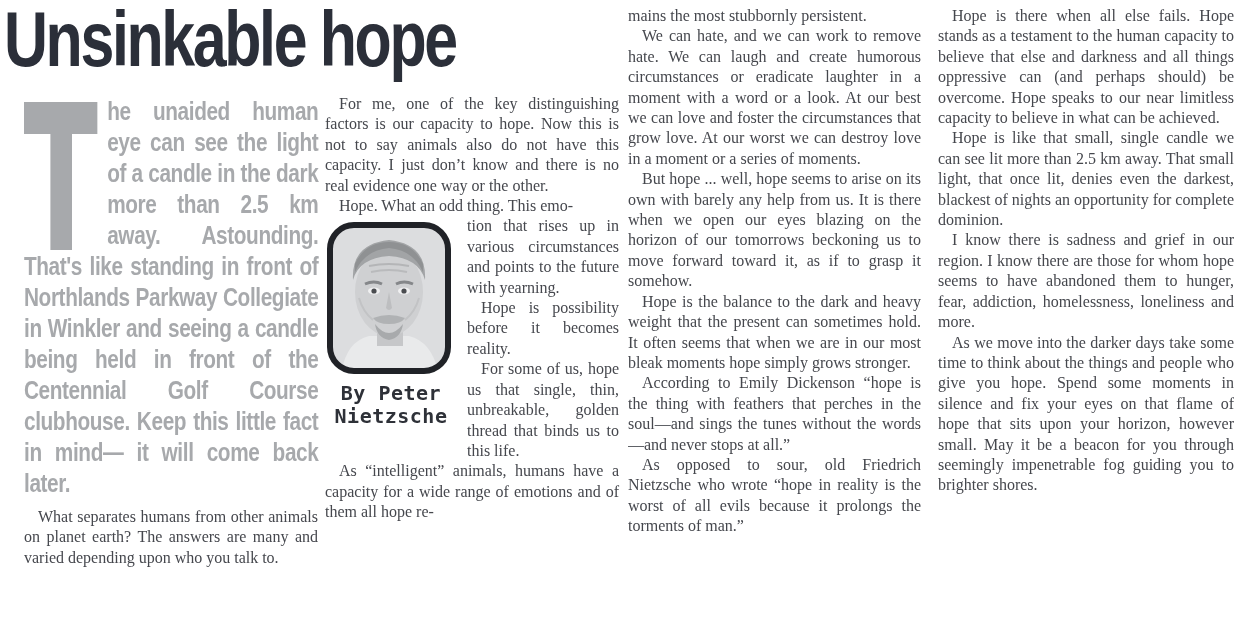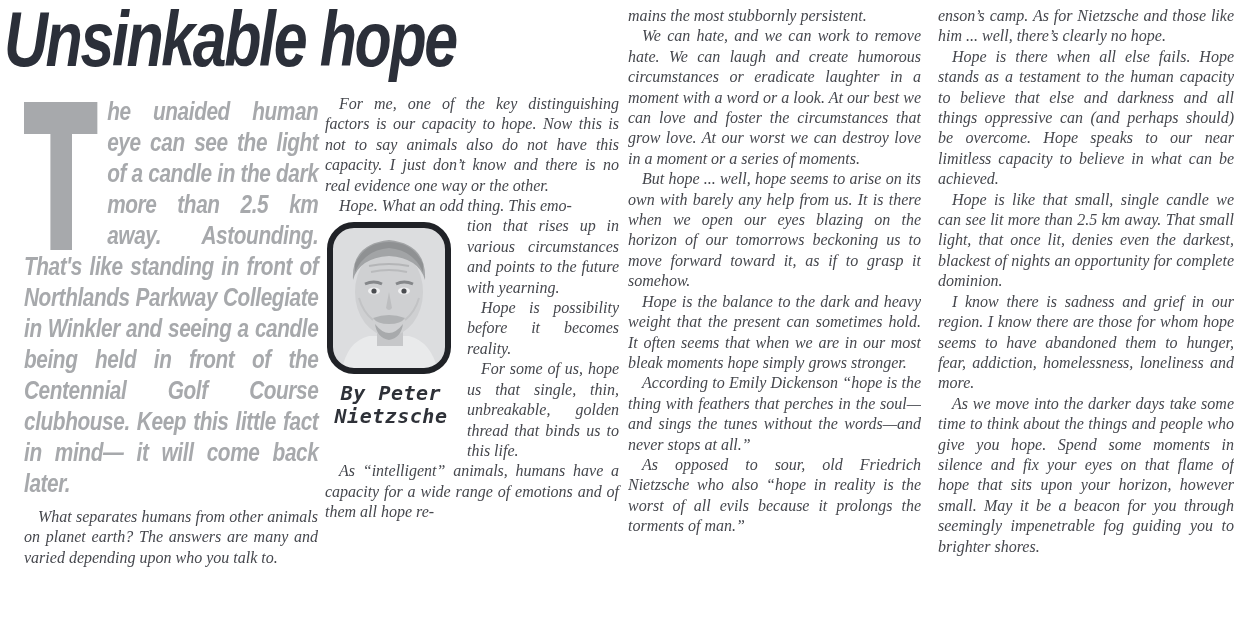--- a/index.html
+++ b/index.html
@@ -12,21 +12,20 @@
   }
   *{margin:0;padding:0;box-sizing:border-box;}
   html,body{background:#fff;}
   .page{
     position:relative;
     width:1241px;height:644px;
     background:var(--paper);
     overflow:hidden;
     font-family:"Liberation Serif",serif;
     color:var(--body-text);
-    font-style:italic;
   }
   
   .headline{
     position:absolute;left:4px;top:-6px;
     font-family:"Liberation Sans",sans-serif;
     font-weight:bold;
     font-size:78px;
     letter-spacing:-3px;
     color:var(--title-color);
     transform:scaleX(0.78);
@@ -161,24 +160,23 @@
     <p>For some of us, hope us that single, thin, unbreakable, golden thread that binds us to this life.</p>
     <p>As “intelligent” animals, humans have a capacity for a wide range of emotions and of them all hope re-</p>
   </div>
 
   <div class="col" id="col3">
     <p class="noindent">mains the most stubbornly persistent.</p>
     <p>We can hate, and we can work to remove hate. We can laugh and create humorous circumstances or eradicate laughter in a moment with a word or a look. At our best we can love and foster the circumstances that grow love. At our worst we can destroy love in a moment or a series of moments.</p>
     <p>But hope ... well, hope seems to arise on its own with barely any help from us. It is there when we open our eyes blazing on the horizon of our tomorrows beckoning us to move forward toward it, as if to grasp it somehow.</p>
     <p>Hope is the balance to the dark and heavy weight that the present can sometimes hold. It often seems that when we are in our most bleak moments hope simply grows stronger.</p>
     <p>According to Emily Dickenson “hope is the thing with feathers that perches in the soul—and sings the tunes without the words—and never stops at all.”</p>
-    <p>As opposed to sour, old Friedrich Nietzsche who also “hope in reality is the worst of all evils because it prolongs the torments of man.”</p>
+    <p>As opposed to sour, old Friedrich Nietzsche who wrote “hope in reality is the worst of all evils because it prolongs the torments of man.”</p>
   </div>
 
   <div class="col" id="col4">
-    <p class="noindent">enson’s camp. As for Nietzsche and those like him ... well, there’s clearly no hope.</p>
     <p>Hope is there when all else fails. Hope stands as a testament to the human capacity to believe that else and darkness and all things oppressive can (and perhaps should) be overcome. Hope speaks to our near limitless capacity to believe in what can be achieved.</p>
     <p>Hope is like that small, single candle we can see lit more than 2.5 km away. That small light, that once lit, denies even the darkest, blackest of nights an opportunity for complete dominion.</p>
     <p>I know there is sadness and grief in our region. I know there are those for whom hope seems to have abandoned them to hunger, fear, addiction, homelessness, loneliness and more.</p>
     <p>As we move into the darker days take some time to think about the things and people who give you hope. Spend some moments in silence and fix your eyes on that flame of hope that sits upon your horizon, however small. May it be a beacon for you through seemingly impenetrable fog guiding you to brighter shores.</p>
   </div>
 
 </div>
 
 </body></html>

